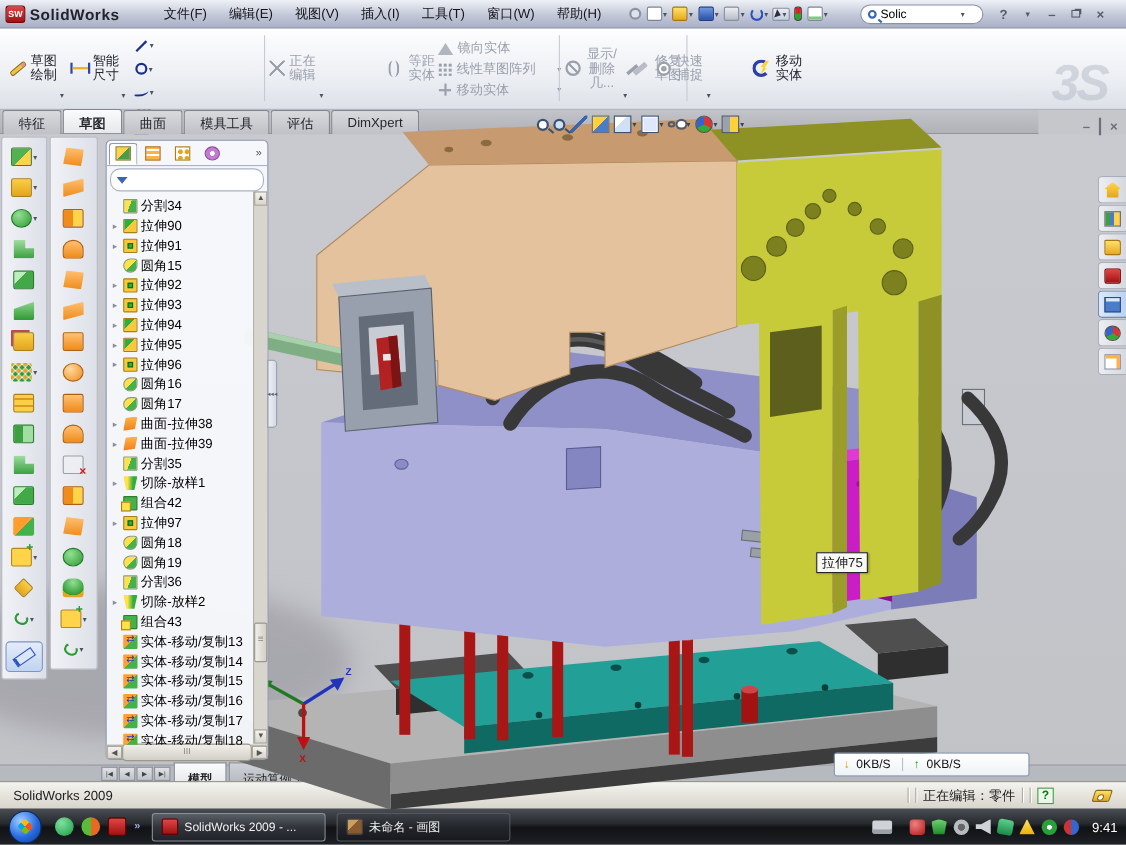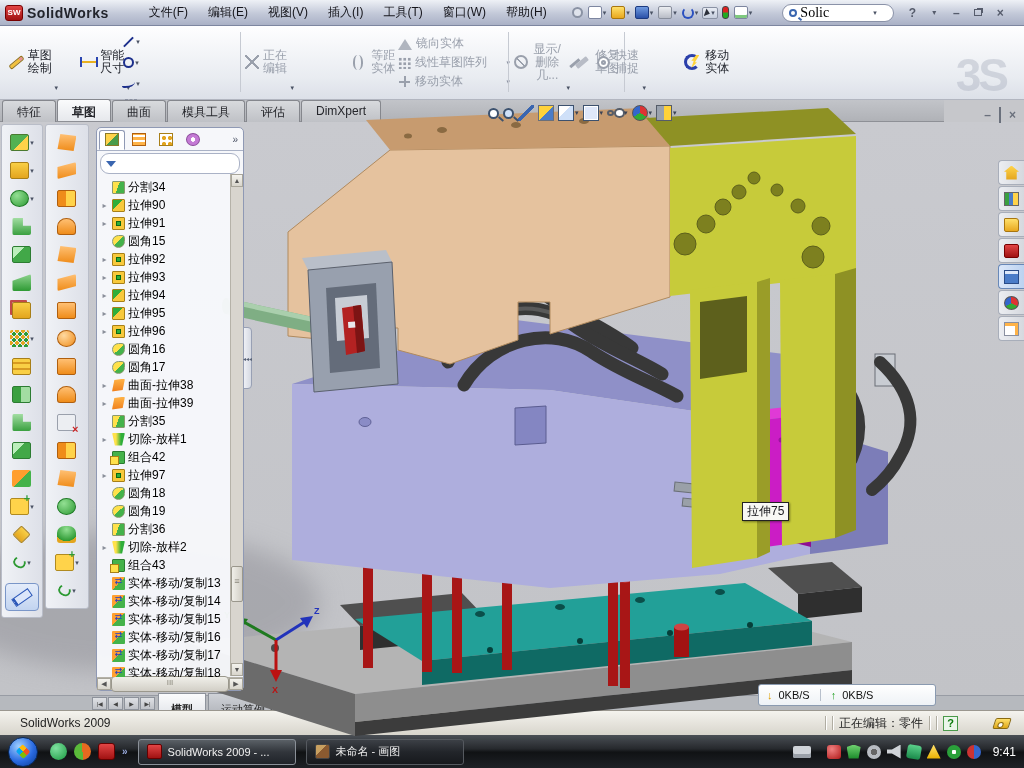--- a/index.html
+++ b/index.html
@@ -24,21 +24,21 @@
 .q-print i{background:linear-gradient(#eceef2,#b8bcc6);border:1px solid #888e9c}
 .q-undo i{border:2px solid #2a50c0;border-top-color:transparent;border-radius:50%;width:12px;height:12px}
 .q-sel{border:1px solid #8a92a4;background:linear-gradient(#e8ecf4,#c6cede);border-radius:2px;padding:1px 2px}
 .q-sel i{width:0;height:0;border-left:5px solid #2b2f3a;border-top:4px solid transparent;border-bottom:4px solid transparent;transform:rotate(20deg);border-radius:0;background:none}
 .q-light i{width:7px;height:13px;background:linear-gradient(#d22 0 45%,#2a2 55%);border-radius:3px;border:1px solid #444}
 .q-opt i{background:#fff;border:1px solid #7d86a0;box-shadow:inset 0 -3px 0 #7fc97f}
 .q-more{color:#4a5264;font-size:10px}
 #searchbox{display:flex;align-items:center;margin-left:10px;width:112px;height:18px;background:#fff;border:1px solid #8a92a8;border-radius:9px;padding:0 6px;gap:3px}
 #searchbox .mag{width:8px;height:8px;border:2px solid #3a66b0;border-radius:50%;position:relative;flex:none}
 #searchbox .mag::after{content:"";position:absolute;left:7px;top:7px;width:4px;height:2px;background:#3a66b0;transform:rotate(40deg)}
-#searchbox input{border:0;outline:0;width:70px;font-size:14px;font-family:Liberation Serif, serif;background:transparent}
+#searchbox input{border:0;outline:0;width:70px;font-size:11px;font-family:Liberation Sans, sans-serif;background:transparent}
 #twin{display:flex;align-items:center;margin-left:8px;gap:2px}
 .wb{width:20px;height:15px;display:flex;align-items:center;justify-content:center;color:#565c6c;font-size:12px;font-weight:bold}
 .wb .rest{width:8px;height:7px;border:1px solid #565c6c;box-shadow:2px -2px 0 -1px #565c6c}
 
 #cmdbar{position:absolute;top:26px;left:0;width:1024px;height:74px;background:linear-gradient(#fefeff,#e9ecf1 70%,#dce0e8);border-bottom:1px solid #b2b6c0}
 .big{position:absolute;top:4px;height:64px;width:50px;display:flex;flex-direction:row;align-items:center;text-align:center;font-size:12px;line-height:13px;color:#23262e}
 .big .bi{width:24px;height:22px;margin:1px 0;display:flex;align-items:center;justify-content:center}
 .big .dd2{margin-top:auto;font-size:7px;color:#4a5264}
 .big.disabled{color:#9aa0ac}
 .vsep{position:absolute;top:6px;height:60px;width:1px;background:#c6cad2}
@@ -69,21 +69,21 @@
 .s-poly i{width:12px;height:12px;background:#1c2f8c;clip-path:polygon(50% 0,100% 28%,100% 72%,50% 100%,0 72%,0 28%)}
 .s-fillet i{width:11px;height:11px;border-left:2px solid #9aa0ac;border-bottom:2px solid #9aa0ac;border-radius:0 0 0 10px}
 .s-point i::after{content:"*";color:#1c2f8c;font-size:16px;font-weight:bold}
 #cmstack{position:absolute;left:398px;top:8px;width:112px}
 .strow{display:flex;align-items:center;height:19px;color:#9aa0ac;gap:4px}
 .strow .si{width:13px;height:12px;flex:none}
 .si-mir{border-left:7px solid transparent;border-right:7px solid transparent;border-bottom:11px solid #b0b5bf;width:0;height:0}
 .si-pat{background:radial-gradient(#9aa0ac 1.5px,transparent 1.7px) 0 0/4.5px 4.5px}
 .si-mov{background:linear-gradient(#9aa0ac 0 0) center/11px 2px no-repeat,linear-gradient(#9aa0ac 0 0) center/2px 11px no-repeat}
 .strow .sdd{margin-left:auto;font-size:7px;color:#8a90a0}
-#watermark{position:absolute;right:18px;top:22px;font-size:46px;font-weight:bold;color:#aeb4c2;opacity:.45;letter-spacing:-3px}
+#watermark{position:absolute;right:18px;top:22px;font-size:46px;font-weight:bold;font-style:italic;color:#aeb4c2;opacity:.45;letter-spacing:-3px}
 
 #tabrow{position:absolute;top:100px;left:0;width:944px;height:22px;background:linear-gradient(#c2c4c9,#b0b2b7);border-bottom:1px solid #8e9096}
 #tabs{display:flex;height:22px;padding-left:2px}
 .rtab{padding:3px 14px;border:1px solid #85878d;border-bottom:none;background:linear-gradient(#d8dadd,#bfc1c6);margin-right:1px;border-radius:3px 3px 0 0;color:#26272c}
 .rtab.active{background:linear-gradient(#fafbfc,#e6e8ec);font-weight:bold;position:relative;top:-1px;padding-top:4px}
 
 #headsup{position:absolute;left:488px;top:-17px;display:flex;align-items:center;gap:4px;z-index:8}
 .hu{display:flex;align-items:center}
 .hu i{width:16px;height:16px}
 .hu.dd::after{content:"▾";font-size:7px;color:#3a4254;margin-left:1px}
@@ -190,21 +190,21 @@
 #netbox .dn{color:#e0a000;font-weight:bold}
 #netbox .up{color:#22a022;font-weight:bold}
 #netbox .nsep{width:1px;height:12px;background:#b8c0cc;margin:0 4px}
 #netbox span{color:#111}
 
 #doctabs{position:absolute;top:695px;left:0;width:1024px;height:15px;background:#b6b9be;border-top:1px solid #989ca4;display:flex;align-items:flex-end;padding-left:92px}
 .dnav{width:15px;height:13px;background:linear-gradient(#dfe1e5,#bfc2c8);border:1px solid #8e939c;display:flex;align-items:center;justify-content:center;font-size:6px;color:#444;margin-right:1px}
 .dtab{padding:8px 12px;height:14px;font-size:11px;line-height:14px;border:1px solid #8e939c;border-bottom:none;background:linear-gradient(#cfd2d7,#b8bbc1);margin-left:2px;color:#222}
 .dtab.active{background:linear-gradient(#fbfcfd,#e8eaee);font-weight:bold}
 #statusbar{position:absolute;top:710px;left:0;width:1024px;height:25px;background:linear-gradient(#f4f3ee,#d8d5cc);border-top:1px solid #9a978f;display:flex;align-items:center;font-size:12px;color:#222}
-#statusbar .lft{margin-left:20px}
+#statusbar .lft{margin-left:12px}
 #statusbar .rgt{margin-left:auto;display:flex;align-items:center;gap:6px;margin-right:14px}
 .ssep{width:1px;height:14px;background:#b0ada2;box-shadow:1px 0 0 #fff}
 #helpbadge{width:15px;height:15px;background:#eaf6ea;border:1px solid #4a9a4a;color:#0a7a0a;font-weight:bold;font-size:11px;display:flex;align-items:center;justify-content:center}
 #tagicon{width:16px;height:11px;background:linear-gradient(#ffe06a,#e0a818);border:1px solid #8a6a10;transform:skewX(-18deg);border-radius:2px;position:relative;margin-left:30px}
 #tagicon::after{content:"";position:absolute;left:3px;top:3px;width:4px;height:4px;border-radius:50%;background:#fff;border:1px solid #8a6a10}
 #taskbar{position:absolute;top:735px;left:0;width:1024px;height:33px;background:linear-gradient(180deg,#4a4f55 0%,#26292d 42%,#101214 52%,#1e2126 100%);display:flex;align-items:center}
 #orb{width:30px;height:30px;border-radius:50%;margin-left:8px;background:radial-gradient(circle at 35% 30%,#9fd0ff,#2a6ae0 55%,#0a3a90);border:1px solid #072a60;display:flex;align-items:center;justify-content:center;flex:none}
 #orb i{width:12px;height:11px;background:conic-gradient(#f35325 0 90deg,#81bc06 0 180deg,#05a6f0 0 270deg,#ffba08 0);border-radius:2px;transform:rotate(45deg) scale(.9)}
 #qlaunch{display:flex;align-items:center;gap:7px;margin-left:12px}
 .ql i{width:17px;height:17px;border-radius:3px}
@@ -298,21 +298,21 @@
   </div>
 
   <div id="cmdbar">
     <div class="big" style="left:8px">
       <span class="bi bi-sketch">
           <i></i>
         </span>
       <span>草图绘制</span>
         <span class="dd2">▾</span>
     </div>
-    <div class="big" style="left:80px">
+    <div class="big" style="left:64px">
       <span class="bi bi-dim">
           <i></i>
         </span>
       <span>智能尺寸</span>
         <span class="dd2">▾</span>
     </div>
     <div id="cmgrid">
         <span class="sic s-line dd">
           <i></i>
         </span>

